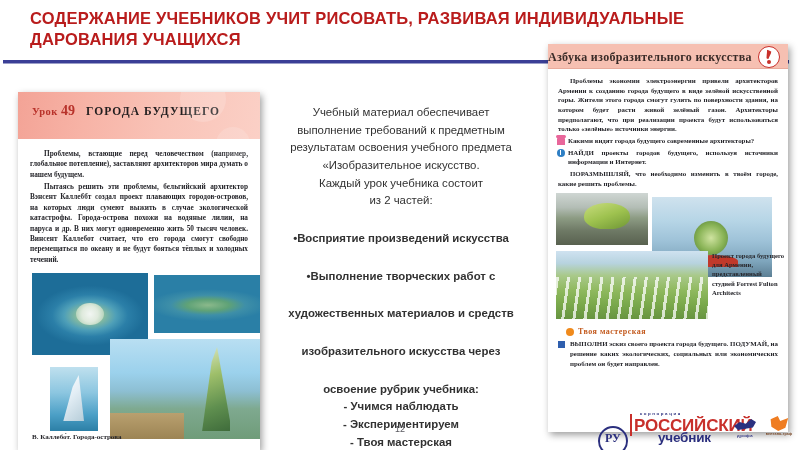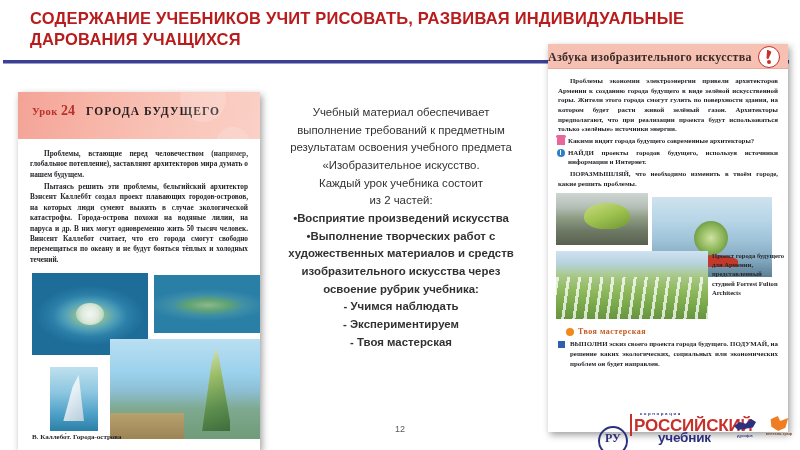--- a/index.html
+++ b/index.html
@@ -135,21 +135,21 @@
   
   #center-text{
     position:absolute; left:265px; top:104px; width:272px;
     text-align:center;
     font-family:"Liberation Sans", sans-serif;
     font-size:11.4px;
     line-height:1.55;
     color:#323232;
   }
   #center-text .ln{display:block;white-space:nowrap;}
-  #center-text .bullet{font-weight:600;}
+  #center-text .bullet{font-weight:600;margin-top:20px;}
   #center-text .sub{font-weight:bold;}
 
   
   #page-right{ left:548px; top:44px; width:240px; height:388px; }
 
   .azbuka-band{
     position:relative;height:24px;
     background:#f6c0b2;
     border-bottom:1px solid #e8ab9c;
   }
@@ -304,21 +304,21 @@
 </head>
 <body>
 
 <div class="slide-title">СОДЕРЖАНИЕ УЧЕБНИКОВ УЧИТ РИСОВАТЬ, РАЗВИВАЯ ИНДИВИДУАЛЬНЫЕ ДАРОВАНИЯ УЧАЩИХСЯ</div>
 <div class="title-rule"></div>
 
 <div class="page" id="page-left">
 
   <div class="lesson-band">
     <span class="lesson-label">Урок</span>
-    <span class="lesson-number">24</span>
+    <span class="lesson-number">49</span>
     <span class="lesson-heading">ГОРОДА БУДУЩЕГО</span>
   </div>
 
   <div class="book-body">
     <p>Проблемы, встающие перед человечеством (например, глобальное потепление), заставляют архитекторов мира думать о нашем будущем.</p>
     <p>Пытаясь решить эти проблемы, бельгийский архитектор Вэнсент Каллеббт создал проект плавающих городов-островов, на которых люди сумеют выжить в случае экологической катастрофы. Города-острова похожи на водяные лилии, на паруса и др. В них могут одновременно жить 50 тысяч человек. Винсент Каллебот считает, что его города смогут свободно перемещаться по океану и не будут бояться тёплых и холодных течений.</p>
   </div>
 
   <div class="collage">
     <div class="ph ph-1"></div>

